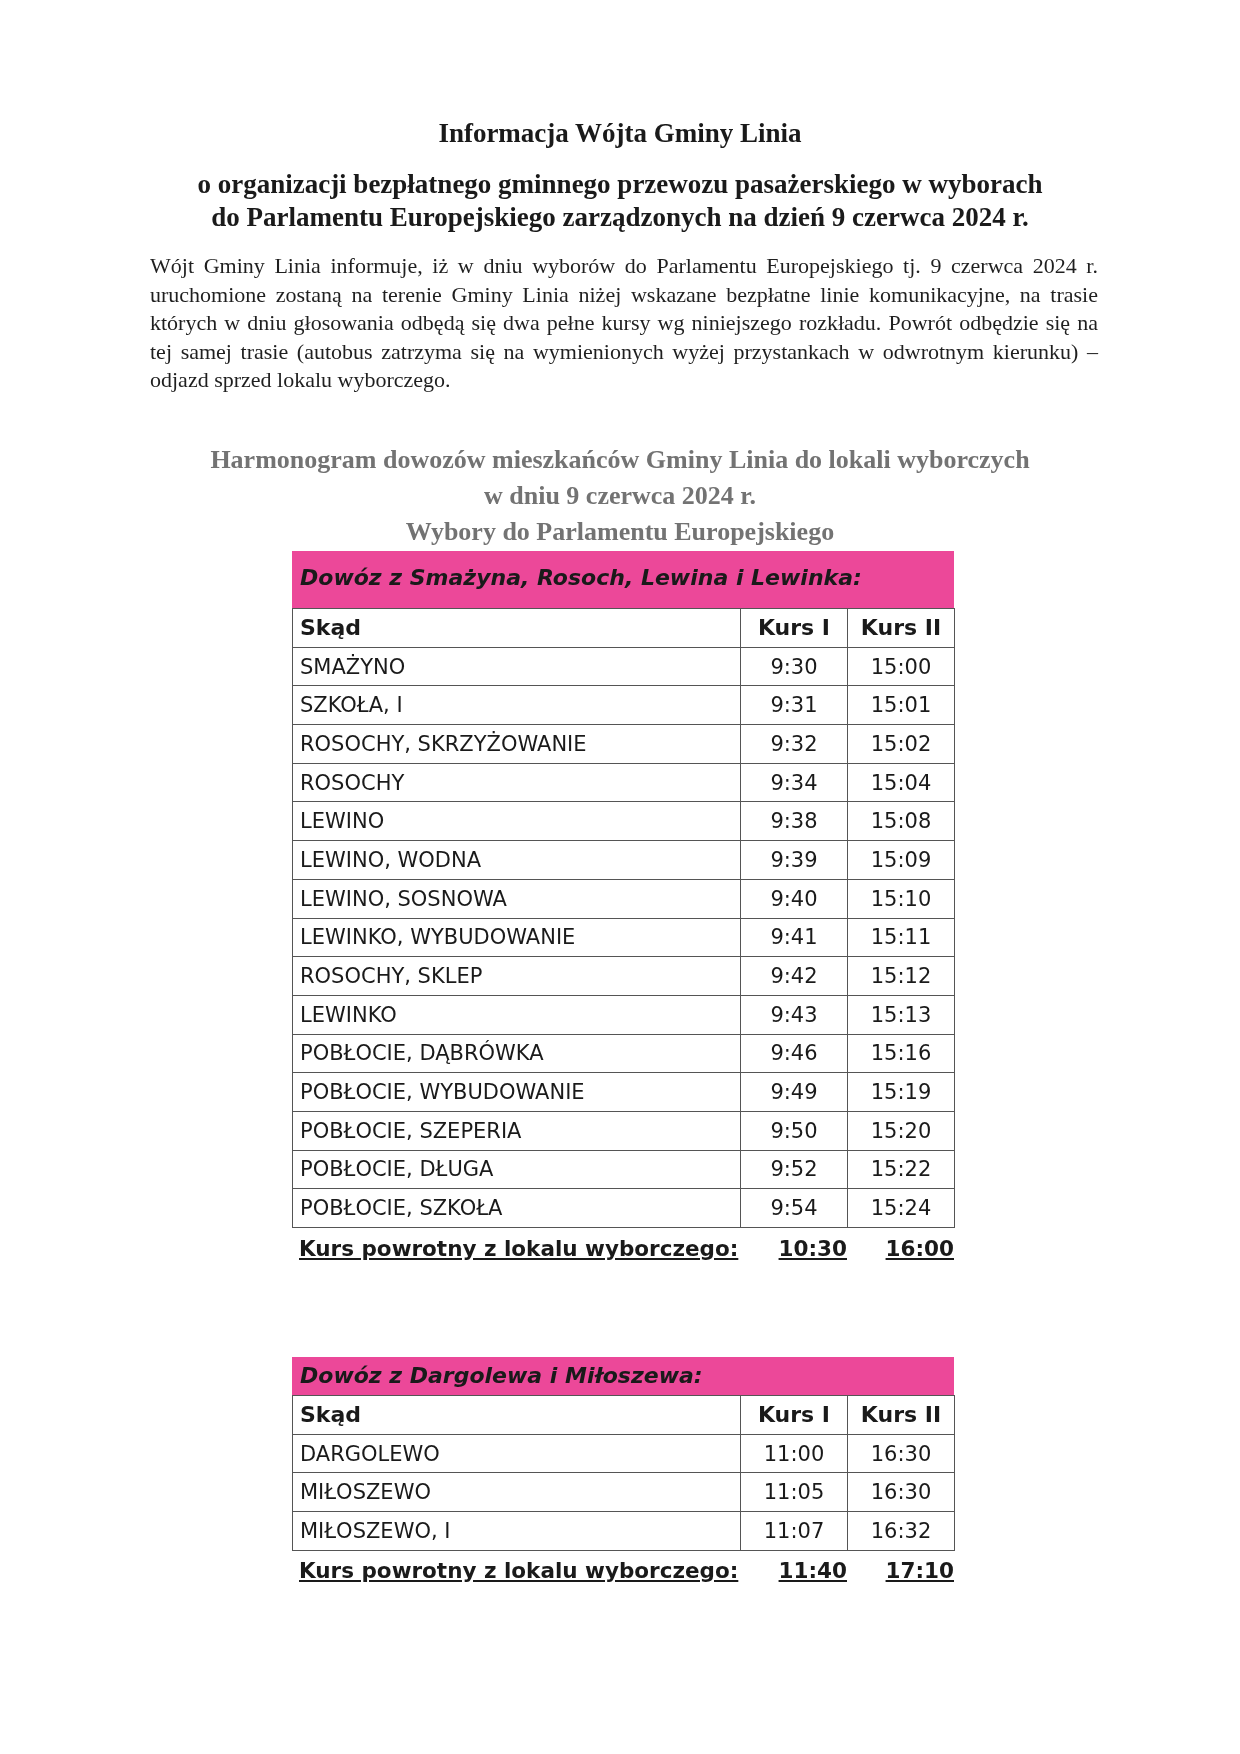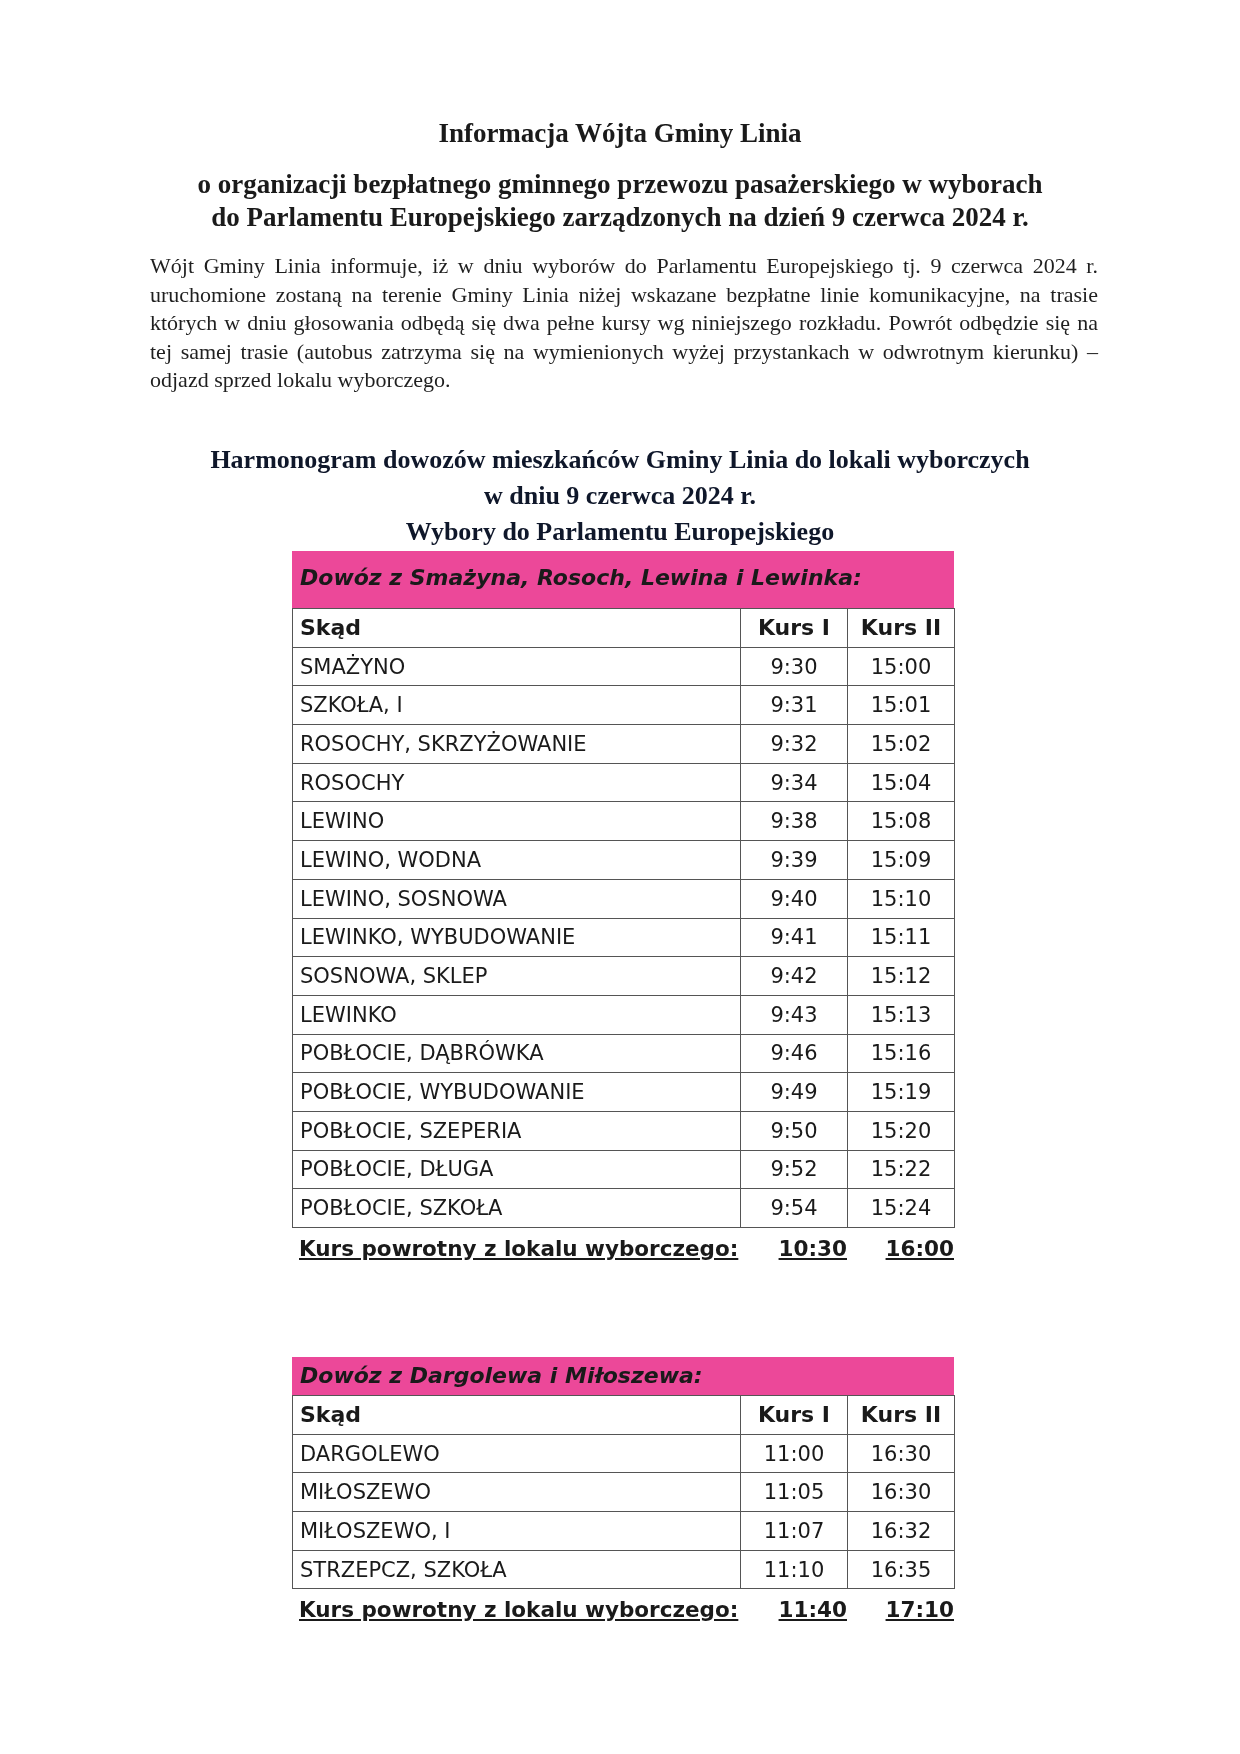--- a/index.html
+++ b/index.html
@@ -17,21 +17,21 @@
     .t1 { top: 118px; }
     .t2 { top: 168px; line-height: 33px; }
 
     .intro {
       position: absolute; left: 150px; width: 948px; top: 252px;
       font-size: 22px; line-height: 28.6px; text-align: justify; color: #1f1f1f;
     }
 
     .h2 {
       position: absolute; left: 0; width: 1240px; text-align: center;
-      font-weight: bold; font-size: 26px; color: #0f172a; line-height: 36px;
+      font-weight: bold; font-size: 26px; color: #737373; line-height: 36px;
     }
     .h2a { top: 442px; }
     .h2b { top: 478px; }
     .h2c { top: 514px; }
 
     .schedule { position: absolute; left: 292px; width: 662px; }
     .s1 { top: 551px; }
     .s2 { top: 1357px; }
 
     .banner {
@@ -126,21 +126,21 @@
             <td>LEWINO, SOSNOWA</td>
             <td class="c1">9:40</td>
             <td class="c2">15:10</td>
           </tr>
           <tr>
             <td>LEWINKO, WYBUDOWANIE</td>
             <td class="c1">9:41</td>
             <td class="c2">15:11</td>
           </tr>
           <tr>
-            <td>SOSNOWA, SKLEP</td>
+            <td>ROSOCHY, SKLEP</td>
             <td class="c1">9:42</td>
             <td class="c2">15:12</td>
           </tr>
           <tr>
             <td>LEWINKO</td>
             <td class="c1">9:43</td>
             <td class="c2">15:13</td>
           </tr>
           <tr>
             <td>POBŁOCIE, DĄBRÓWKA</td>
@@ -198,25 +198,20 @@
           <tr>
             <td>MIŁOSZEWO</td>
             <td class="c1">11:05</td>
             <td class="c2">16:30</td>
           </tr>
           <tr>
             <td>MIŁOSZEWO, I</td>
             <td class="c1">11:07</td>
             <td class="c2">16:32</td>
           </tr>
-          <tr>
-            <td>STRZEPCZ, SZKOŁA</td>
-            <td class="c1">11:10</td>
-            <td class="c2">16:35</td>
-          </tr>
         </tbody>
     </table>
     <div class="return-row">
       <div class="lbl">Kurs powrotny z lokalu wyborczego:</div>
       <div class="v1">11:40</div>
       <div class="v2">17:10</div>
     </div>
   </div>
 
 </div>

